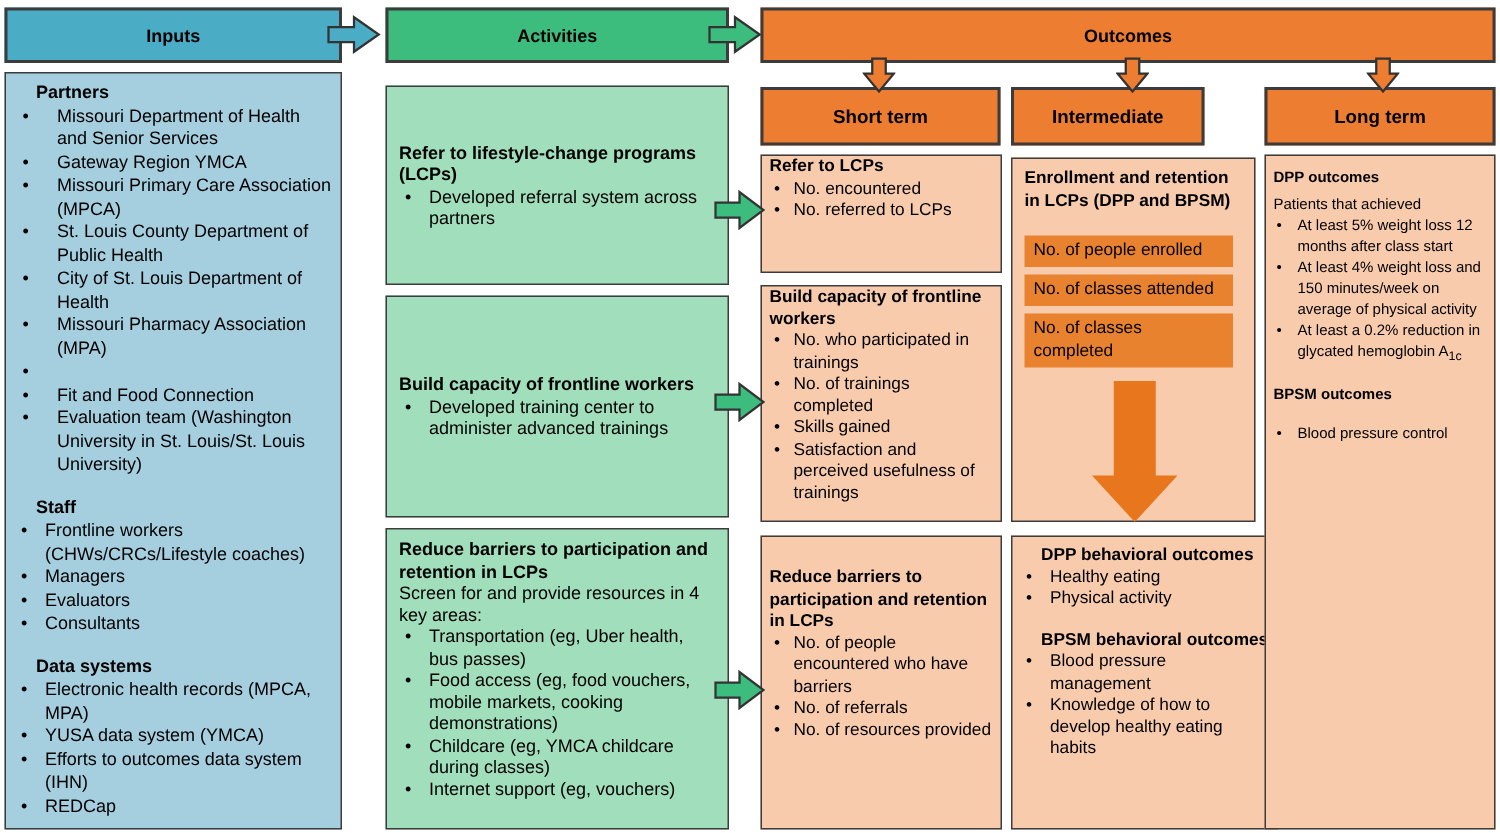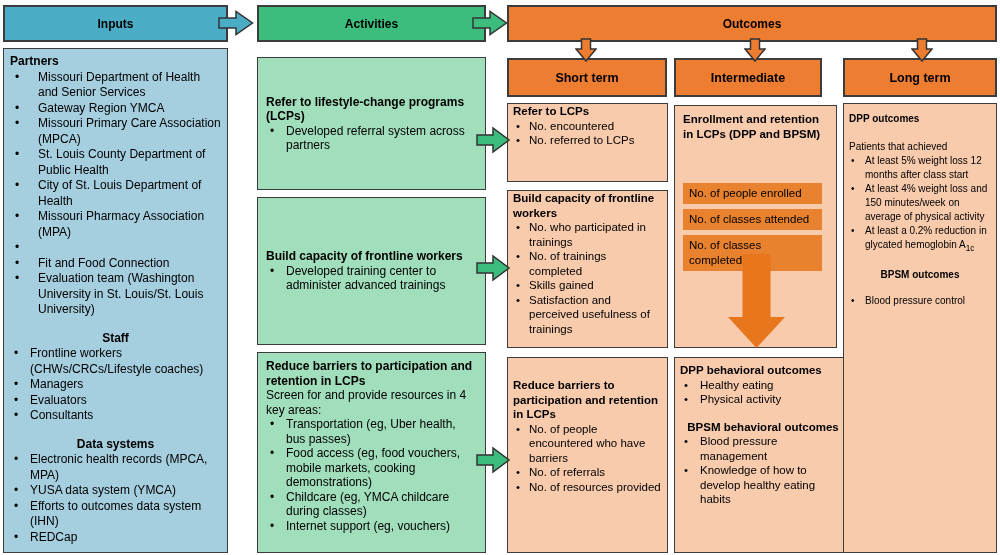--- a/index.html
+++ b/index.html
@@ -11,21 +11,21 @@
          display:flex; align-items:center; justify-content:center;
          font-weight:700; font-size:12px; }
   #hdr-inputs     { left:3px;   width:225px; background:#4BACC6; }
   #hdr-activities { left:257px; width:229px; background:#3DBD7D; }
   #hdr-outcomes   { left:507px; width:490px; background:#ED7D31; }
 
   .subhdr { position:absolute; top:58px; height:39px; border:2px solid #3c3c3c;
             background:#ED7D31; display:flex; align-items:center; justify-content:center;
             font-weight:700; font-size:12.5px; }
   #sub-short { left:507px; width:160px; }
-  #sub-int   { left:674px; width:148px; }
+  #sub-int   { left:674px; width:129px; }
   #sub-long  { left:843px; width:154px; }
 
   
   .panel { position:absolute; border:1.5px solid #3c3c3c; font-size:12px; line-height:15px; }
   #inputs-panel { left:3px; top:48px; width:225px; height:505px; background:#A5CEDF;
                   padding:5px 6px; line-height:15.5px; }
   .act { left:257px; width:229px; background:#A1DEBB; padding:6px 8px; line-height:14.5px; }
   #act-1 { top:57px;  height:133px; display:flex; flex-direction:column; justify-content:center; }
   #act-2 { top:197px; height:148px; display:flex; flex-direction:column; justify-content:center; }
   #act-3 { top:352px; height:201px; }
@@ -35,36 +35,36 @@
   #st-2 { top:190px; height:158px; }
   #st-3 { top:357px; height:196px; padding-top:20px; }
   #int-1 { left:674px; top:105px; width:163px; height:243px; background:#F8CBAD;
            padding:6px 8px; font-size:11.5px; line-height:14.5px; }
   #int-2 { left:674px; top:357px; width:178px; height:196px; background:#F8CBAD;
            padding:5px 5px; font-size:11.5px; line-height:14.5px; }
   #long-panel { left:843px; top:103px; width:154px; height:450px; background:#F8CBAD;
                 padding:8px 5px; font-size:10px; line-height:14px; }
 
   .b-title { font-weight:700; }
-  .sec-h   { font-weight:700; }
-  .gap-top { margin-top:13px;text-align:center; }
+  .sec-h   { font-weight:700;margin-left:14px; }
+  .gap-top { margin-top:13px; }
 
   
   .li { display:flex; align-items:flex-start; }
   .li .b { flex:none; width:16px; padding-left:3px; }
   .li .t { flex:1 1 auto; }
   .wide .li .b { width:28px; padding-left:5px; }
   .narrow .li .b { width:20px; padding-left:4px; }
   .lt-wide .li .b { width:16px; padding-left:2px; }
 
-  #long-panel .lt-intro { margin-top:14px; }
+  #long-panel .lt-intro { margin-top:4px; }
   #long-panel .bpsm-list { margin-top:12px; }
 
   
-  .metrics { margin-top:42px; }
+  .metrics { margin-top:16px; }
   .metric { background:#E8822E; margin:0 6px 5px 0; padding:3px 6px;
             font-size:11.5px; line-height:15px; }
   .metrics .metric:nth-child(3) { padding-right:20px; }
 
   .flow-arrow, .big-arrow { position:absolute; z-index:5; }
 </style>
 </head>
 <body>
 
 <div class="canvas">

